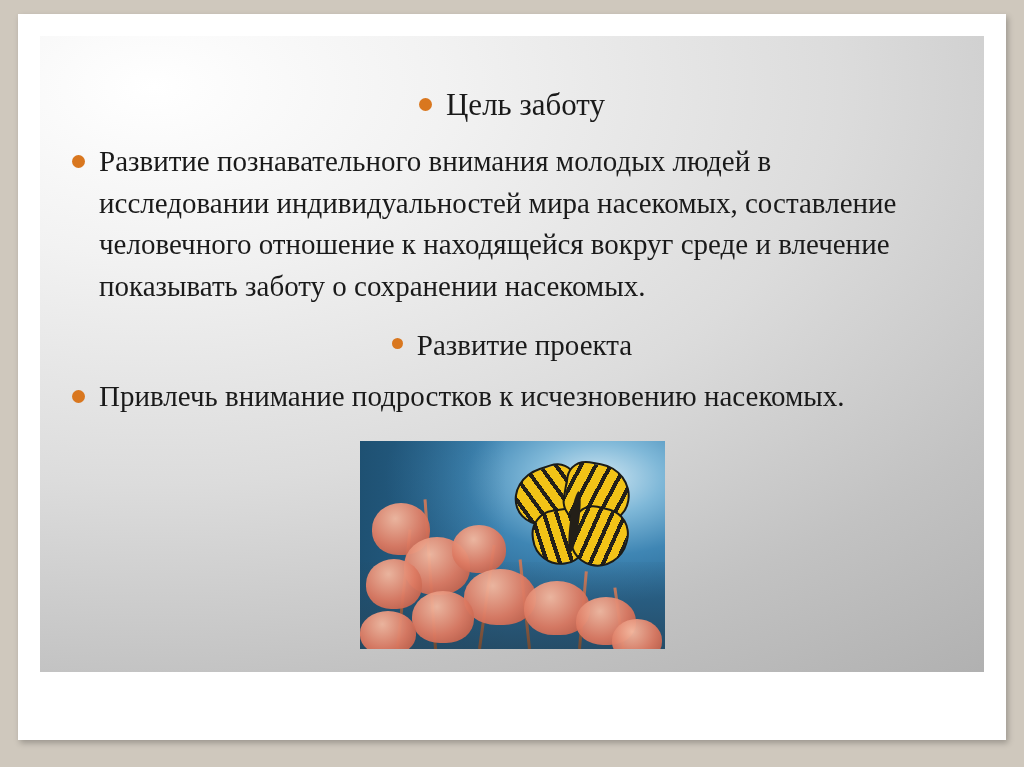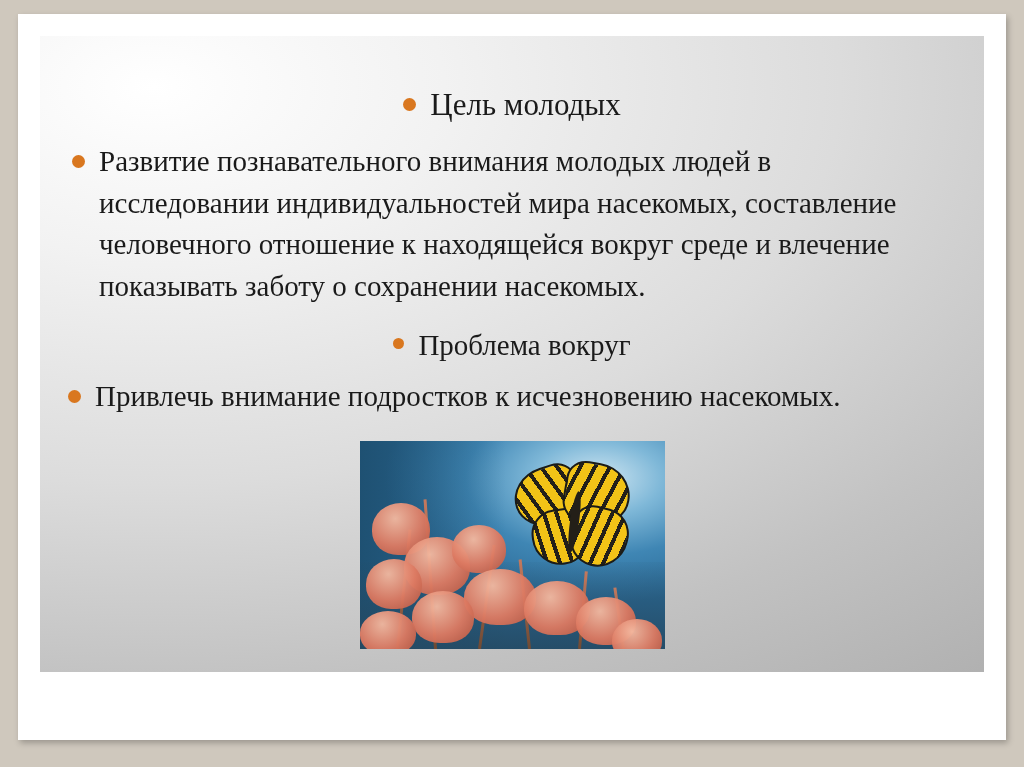--- a/index.html
+++ b/index.html
@@ -87,23 +87,22 @@
   .subtitle-row {
     justify-content: center;
     margin-top: 18px;
   }
   .subtitle-row .bullet-text {
     font-size: 29px;
   }
 
   .para-row2 {
     margin-top: 10px;
-    padding-left: 12px;
+    padding-left: 32px;
     padding-right: 70px;
-    margin-left: 16px;
   }
 
   
   .photo-wrap {
     margin: 24px auto 0 auto;
     width: 305px;
     height: 208px;
     position: relative;
     overflow: hidden;
     background: #2a6f9c;
@@ -193,31 +192,31 @@
 </style>
 </head>
 <body>
 
 <div class="slide-outer">
   <div class="slide-inner">
     <div class="content">
 
       <div class="bullet-row title-row">
         <span class="bullet-dot"></span>
-        <span class="bullet-text">Цель молодых</span>
+        <span class="bullet-text">Цель заботу</span>
       </div>
 
       <div class="bullet-row para-row">
         <span class="bullet-dot"></span>
         <span class="bullet-text">Развитие познавательного внимания молодых людей в исследовании индивидуальностей мира насекомых, составление человечного отношение к находящейся вокруг среде и влечение показывать заботу о сохранении насекомых.</span>
       </div>
 
       <div class="bullet-row subtitle-row">
         <span class="bullet-dot small"></span>
-        <span class="bullet-text">Проблема вокруг</span>
+        <span class="bullet-text">Развитие проекта</span>
       </div>
 
       <div class="bullet-row para-row2">
         <span class="bullet-dot"></span>
         <span class="bullet-text">Привлечь внимание подростков к исчезновению насекомых.</span>
       </div>
 
       <div class="photo-wrap">
         <div class="photo-sky"></div>
         <div class="photo-sky-dark"></div>

